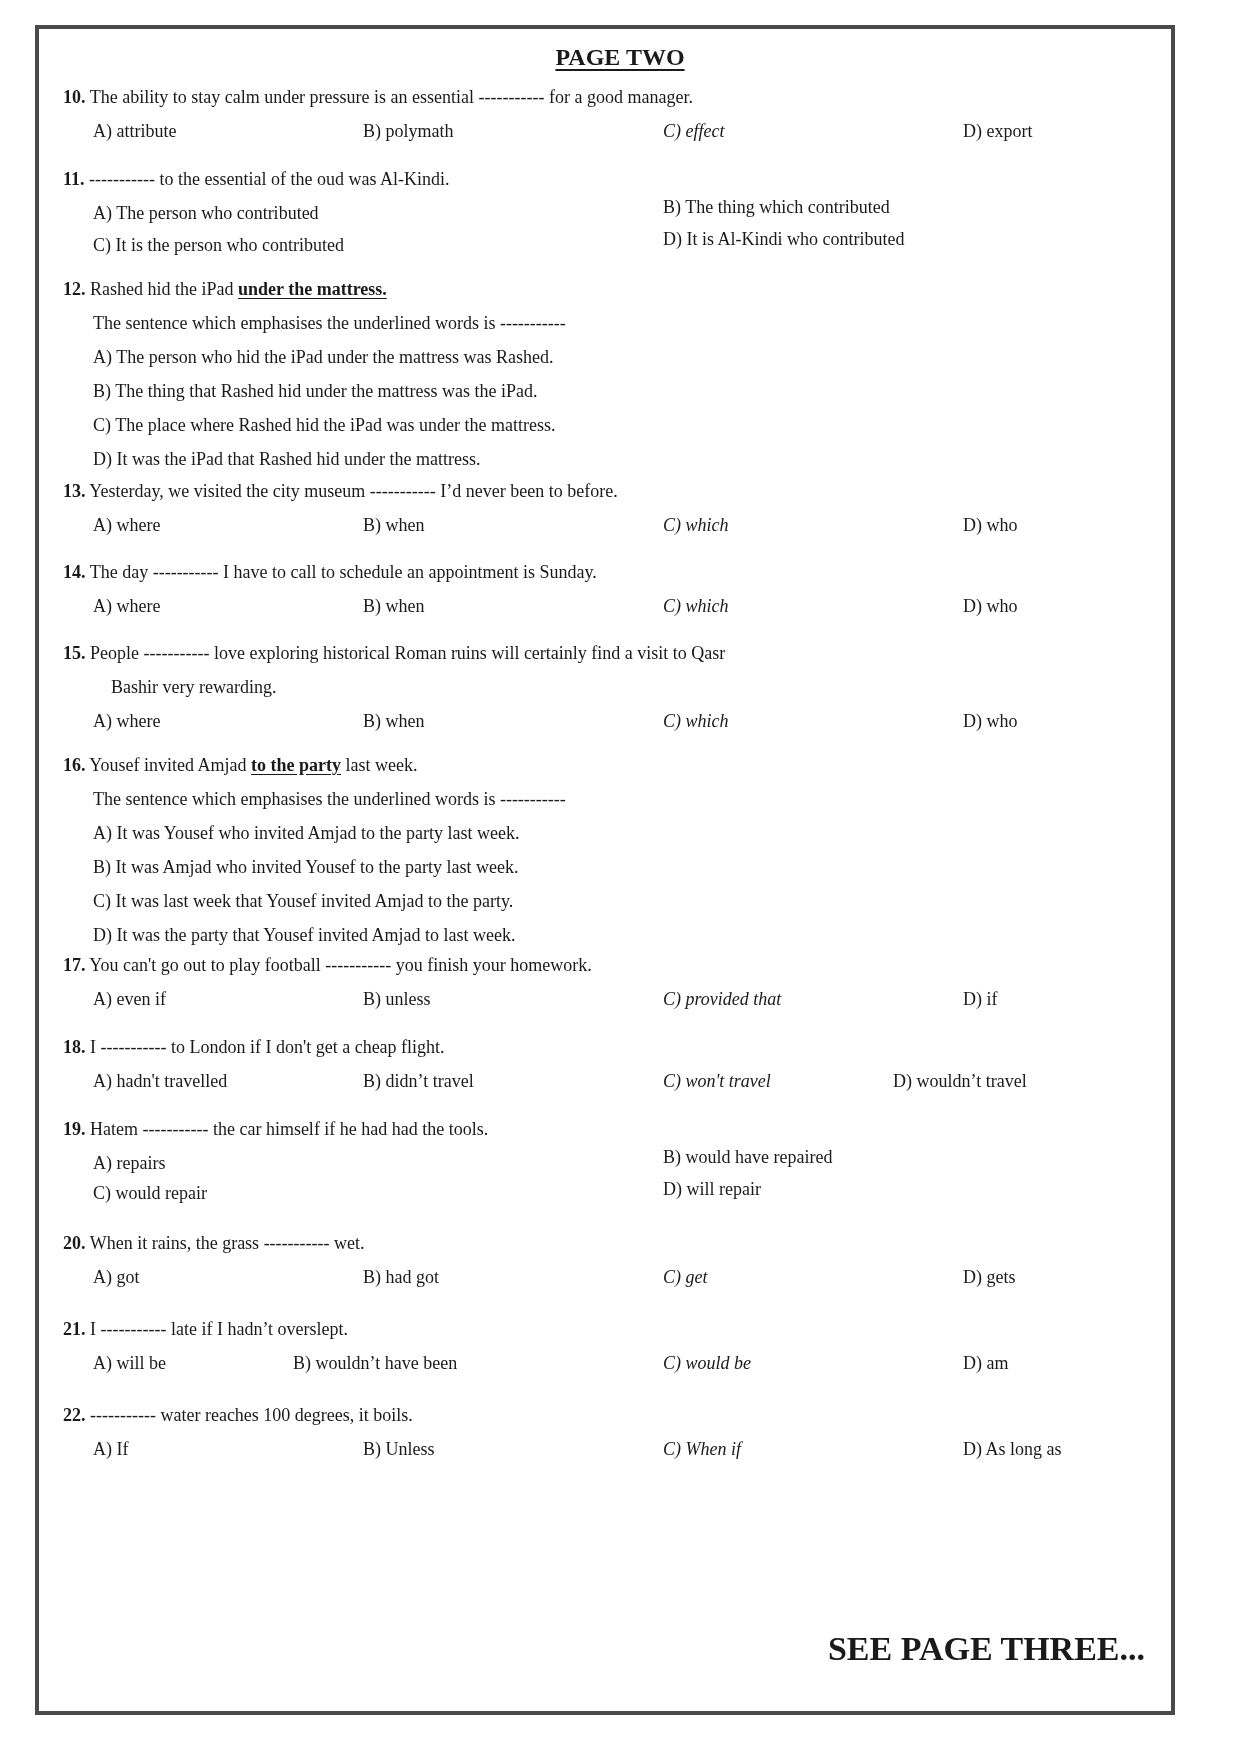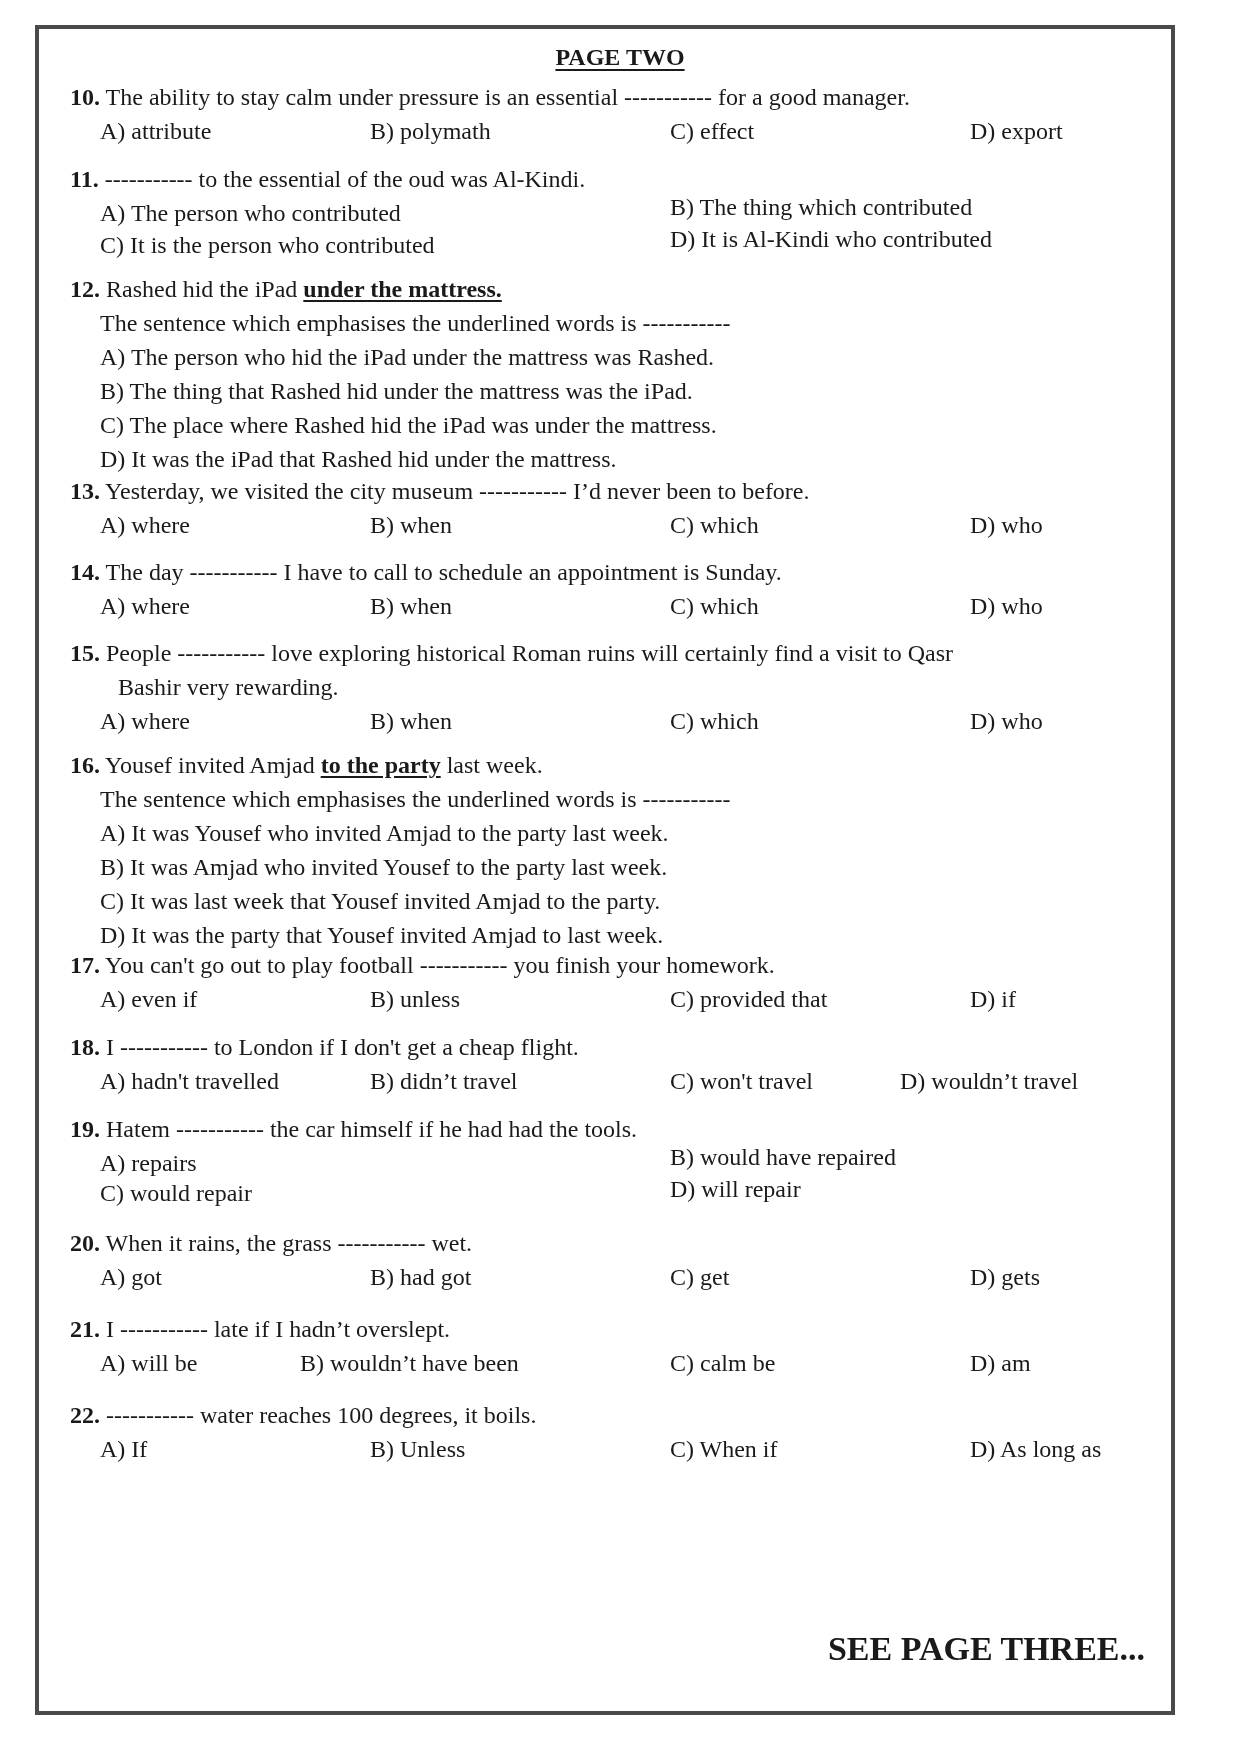--- a/index.html
+++ b/index.html
@@ -8,27 +8,27 @@
     font-family: "Liberation Serif", "DejaVu Serif", serif; color: #1a1a1a;
   }
   .frame {
     position: absolute; left: 35px; top: 25px; width: 1140px; height: 1690px;
     border: 4px solid #4a4a4a; box-sizing: border-box;
   }
   .title {
     position: absolute; left: 0; right: 0; top: 44px; text-align: center;
     font-weight: bold; font-size: 24px; text-decoration: underline; text-underline-offset: 4px;
   }
-  .q { position: absolute; left: 70px; right: 60px; font-size: 24px; line-height: 34px; }
+  .q { position: absolute; left: 63px; right: 60px; font-size: 18px; line-height: 34px; }
   .stem .num { font-weight: bold; }
   .stem .ul { font-weight: bold; text-decoration: underline; text-underline-offset: 3px; }
   .instr { font-weight: normal; padding-left: 30px; }
   .opts4 { position: relative; height: 34px; padding-left: 30px; }
   .opts4 span { position: absolute; top: 0; }
-  .o1 { left: 30px; } .o2 { left: 300px; } .o3 { left: 600px; } .o4 { left: 900px; }
+  .o1 { left: 30px; } .o2 { left: 300px; } .o3 { left: 600px; font-style: italic; } .o4 { left: 900px; }
   .opts2 { position: relative; height: 68px; }
   .opts2 span { position: absolute; }
   .vlist { padding-left: 30px; }
   .cont { padding-left: 48px; }
   .footer {
     position: absolute; right: 95px; top: 1630px; font-size: 34px; font-weight: bold;
   }
 </style>
 </head>
 <body>
@@ -147,21 +147,21 @@
     <span class="o3">C) get</span>
     <span class="o4">D) gets</span>
   </div>
 </div>
 
 <div class="q" style="top:1312px">
   <div class="stem"><span class="num">21.</span><span> I ----------- late if I hadn’t overslept.</span></div>
   <div class="opts4">
     <span class="o1">A) will be</span>
     <span style="left:230px">B) wouldn’t have been</span>
-    <span class="o3">C) calm be</span>
+    <span class="o3">C) would be</span>
     <span class="o4">D) am</span>
   </div>
 </div>
 
 <div class="q" style="top:1398px">
   <div class="stem"><span class="num">22.</span><span> ----------- water reaches 100 degrees, it boils.</span></div>
   <div class="opts4">
     <span class="o1">A) If</span>
     <span class="o2">B) Unless</span>
     <span class="o3">C) When if</span>

